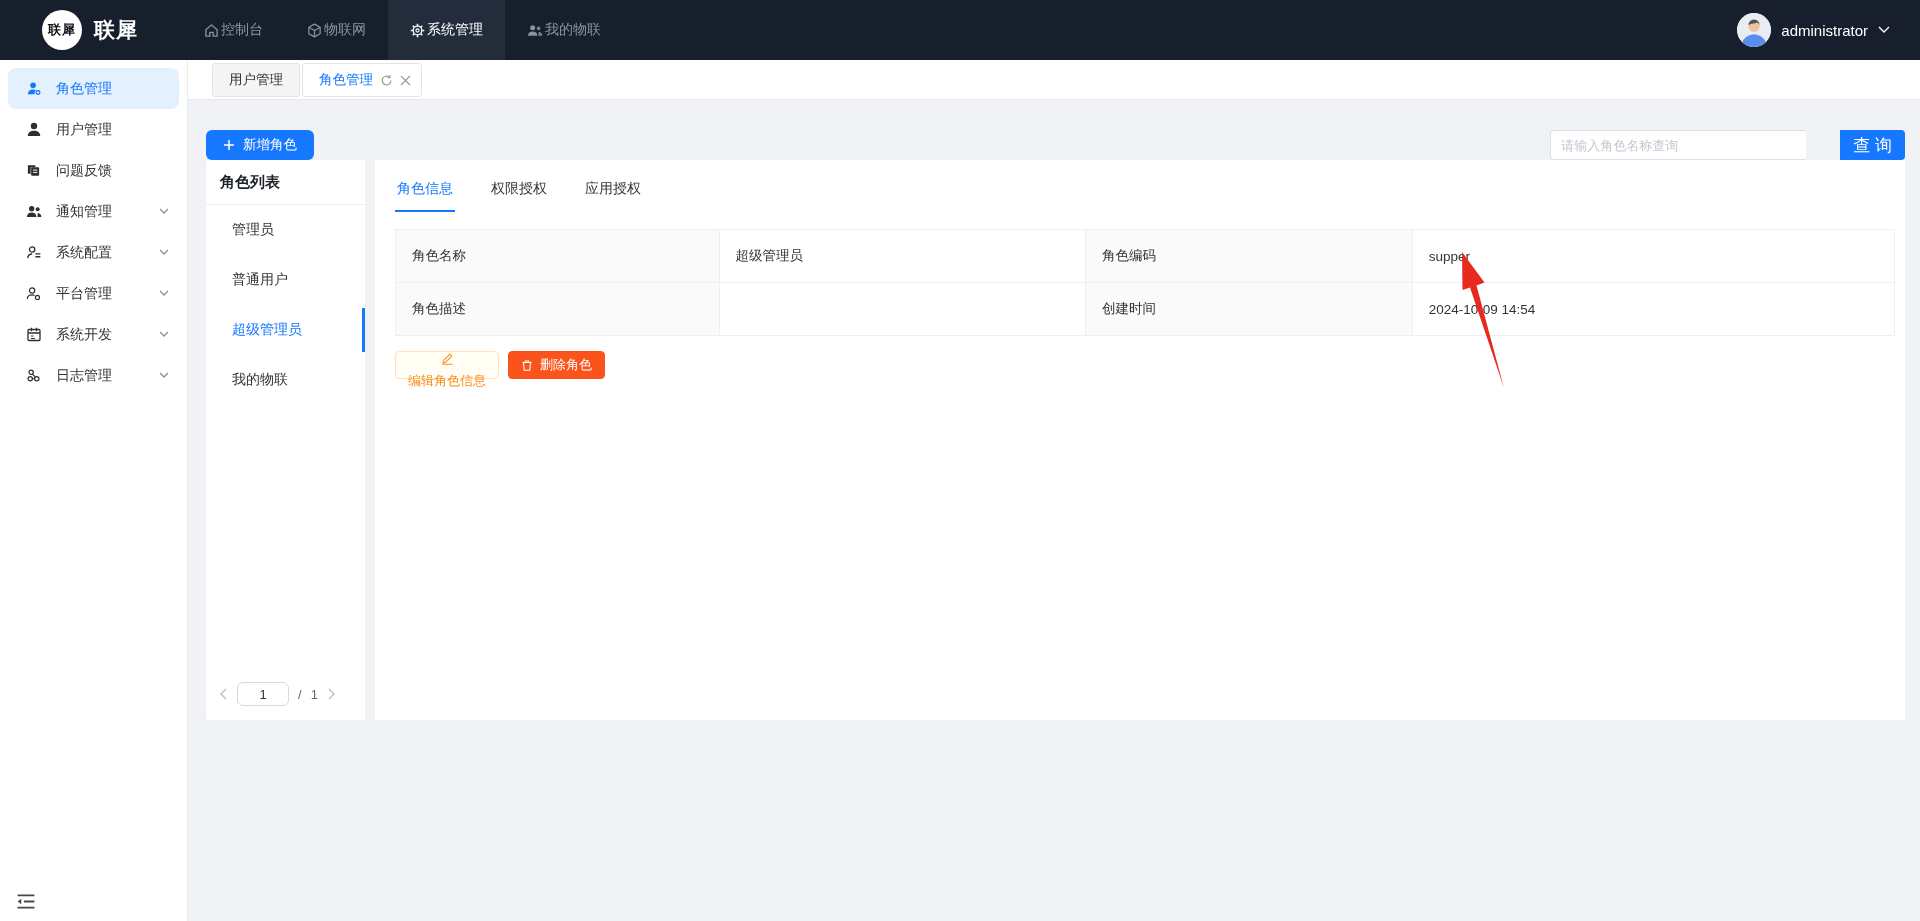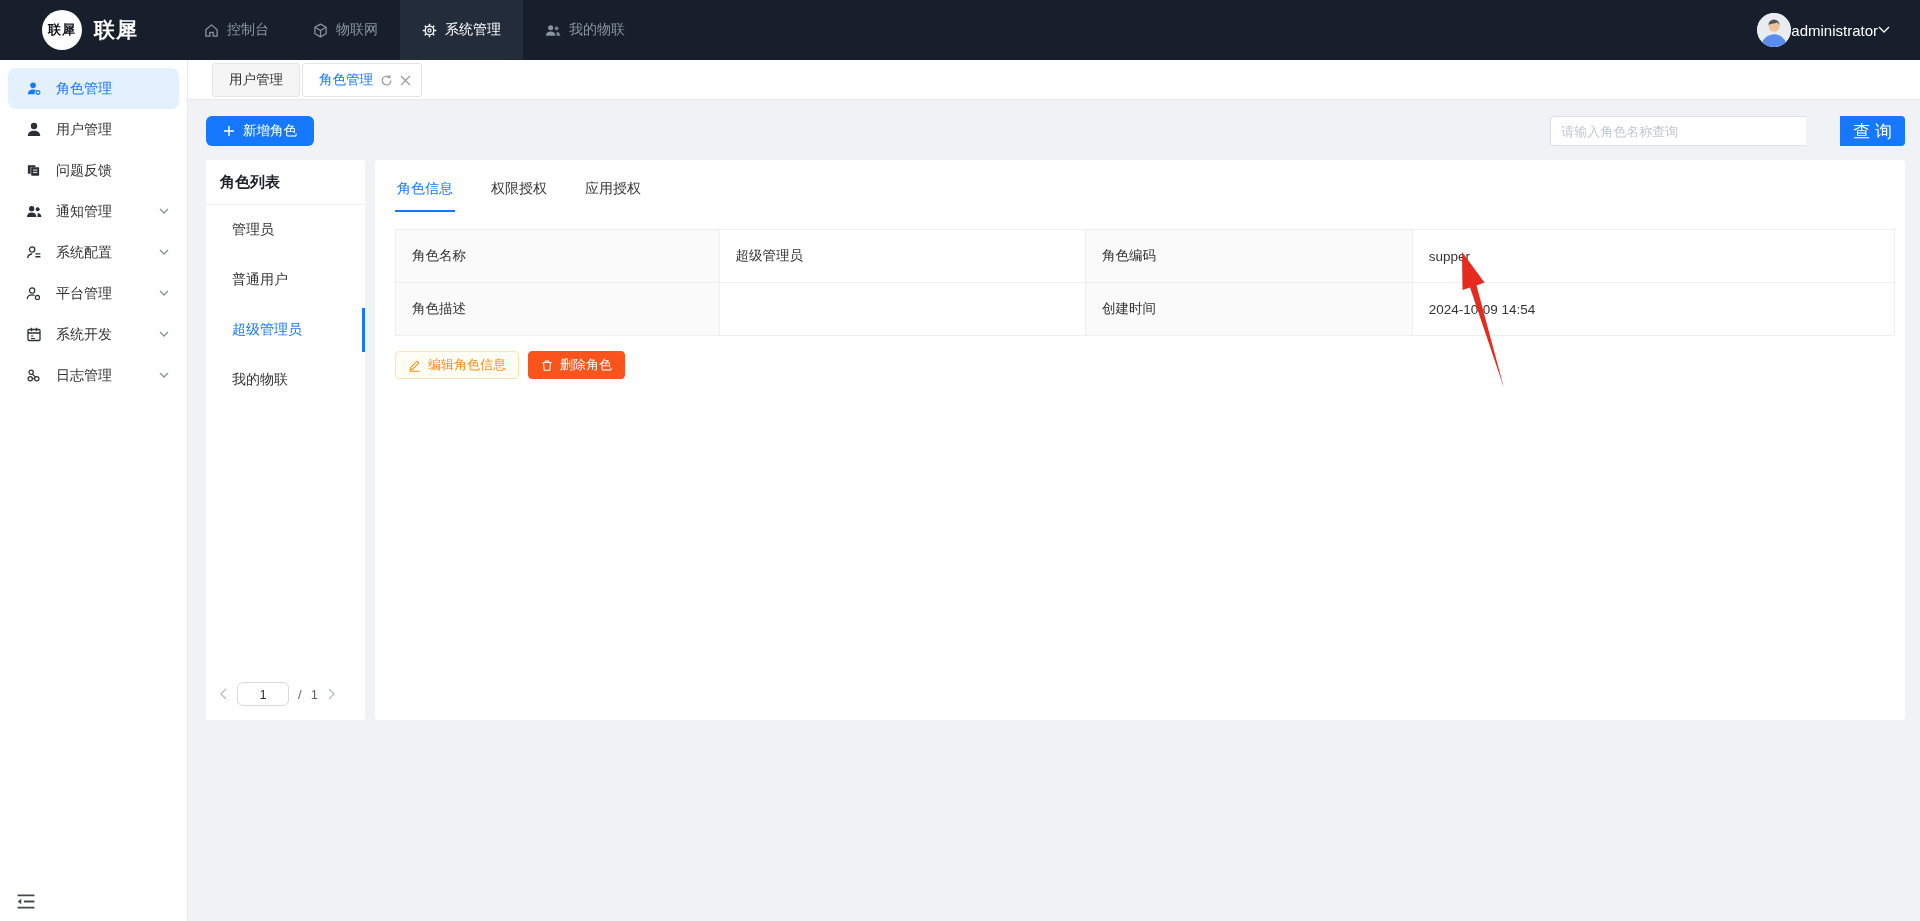--- a/index.html
+++ b/index.html
@@ -9,26 +9,26 @@
 
   
   .navbar { position:absolute; left:0; top:0; width:1920px; height:60px;
     background:#171f2c; display:flex; align-items:center; z-index:5; }
   .logo-wrap { display:flex; align-items:center; margin-left:42px; cursor:pointer; }
   .logo-circle { width:40px; height:40px; border-radius:50%; background:#fff;
     display:flex; align-items:center; justify-content:center;
     font-weight:bold; font-size:13px; color:#10141a; letter-spacing:1px; }
   .brand-name { color:#fff; font-size:21px; font-weight:bold; margin-left:12px; letter-spacing:1px; }
   .nav-menu { display:flex; height:100%; margin-left:44px; }
-  .nav-item { display:flex; align-items:center; gap:8px; padding:0 22px; height:100%;
+  .nav-item { display:flex; align-items:center; gap:2px; padding:0 22px; height:100%;
     color:#8a93a1; font-size:14px; cursor:pointer; }
   .nav-item.active { background:#232c3b; color:#fff; }
   .nav-item .nicon { display:flex; }
   .nav-user { margin-left:auto; margin-right:30px; display:flex; align-items:center;
-    color:#fff; font-size:15px; cursor:pointer;text-align:center; }
+    gap:10px; color:#fff; font-size:15px; cursor:pointer;text-align:center; }
   .avatar { width:34px; height:34px; border-radius:50%; overflow:hidden; background:#e9edf2; }
 
   
   .sidebar { position:absolute; left:0; top:60px; width:188px; bottom:0; background:#fff;
     border-right:1px solid #ebebeb; display:flex; flex-direction:column; padding-top:8px; z-index:4; }
   .side-item { height:41px; margin:0 8px; border-radius:8px; display:flex; align-items:center;
     padding:0 10px 0 17px; color:#333; cursor:pointer; flex:0 0 auto; }
   .side-item .sicon { width:17px; display:flex; justify-content:center; color:#2b2f36; }
   .side-item.active { background:#e3f0fd; color:#1677ff; }
   .side-item.active .sicon { color:#1677ff; }
@@ -41,21 +41,21 @@
     border-bottom:1px solid #e8e8e8; display:flex; align-items:flex-end; padding-left:24px; z-index:3; }
   .page-tab { height:34px; display:flex; align-items:center; gap:7px; padding:0 16px;
     border:1px solid #e4e4e4; border-radius:3px; background:#f5f5f5; font-size:13.5px;
     color:#333; cursor:pointer; margin-right:2px; margin-bottom:2px; }
   .page-tab.active { background:#fff; color:#1677ff; padding-right:10px; }
   .tab-ic { display:flex; cursor:pointer; }
 
   
   .content { position:absolute; left:188px; top:100px; right:0; bottom:0;
     background:#f0f2f5; padding:16px 15px 0 18px; }
-  .toolbar { display:flex; align-items:flex-start; height:44px;gap:28px; }
+  .toolbar { display:flex; align-items:flex-end; height:44px;gap:28px; }
   .btn-add { display:flex; align-items:center; gap:8px; height:30px; padding:0 17px;
     background:#1677ff; color:#fff; border:none; border-radius:6px; font-size:13.5px; cursor:pointer; }
   .search-group { margin-left:auto; display:flex; }
   .search-input { width:256px; height:30px; border:1px solid #dcdfe6; border-right:none;
     border-radius:4px 0 0 4px; padding:0 10px; font-size:13px; color:#333; outline:none;
     font-family:inherit; background:#fff; }
   .search-input::placeholder { color:#c3c7cf; }
   .btn-search { height:30px; padding:4px 13px; background:#1677ff; color:#fff; border:none;
     border-radius:0 4px 4px 0; font-size:17px; cursor:pointer; white-space:nowrap;margin-left:34px; }
 
@@ -89,21 +89,21 @@
   .info-table { margin-top:17px; border:1px solid #efefef; }
   .info-row { display:grid; grid-template-columns:324fr 367fr 327fr 482fr; }
   .info-row + .info-row { border-top:1px solid #efefef; }
   .cell { height:52px; display:flex; align-items:center; padding:0 16px; font-size:13.5px;
     color:#333; border-right:1px solid #efefef; background:#fff; }
   .cell:last-child { border-right:none;text-align:center; }
   .cell.lab { background:#fafafa; }
   .action-row { display:flex; gap:9px; margin-top:15px; }
   .btn-edit { display:flex; align-items:center; gap:7px; height:28px; padding:0 12px;
     background:#fffdf4; border:1px solid #ffe3b3; border-radius:4px; color:#fa8c16;
-    font-size:13px; cursor:pointer; }
+    font-size:13px; cursor:pointer;flex-direction:column; }
   .btn-delete { display:flex; align-items:center; gap:7px; height:28px; padding:0 12px;
     background:#fa541c; border:1px solid #fa541c; border-radius:4px; color:#fff;
     font-size:13px; cursor:pointer; }
 
   
   .annotation { position:absolute; left:0; top:0; width:1920px; height:921px;
     pointer-events:none; z-index:9; }
 </style>
 </head>
 <body>

